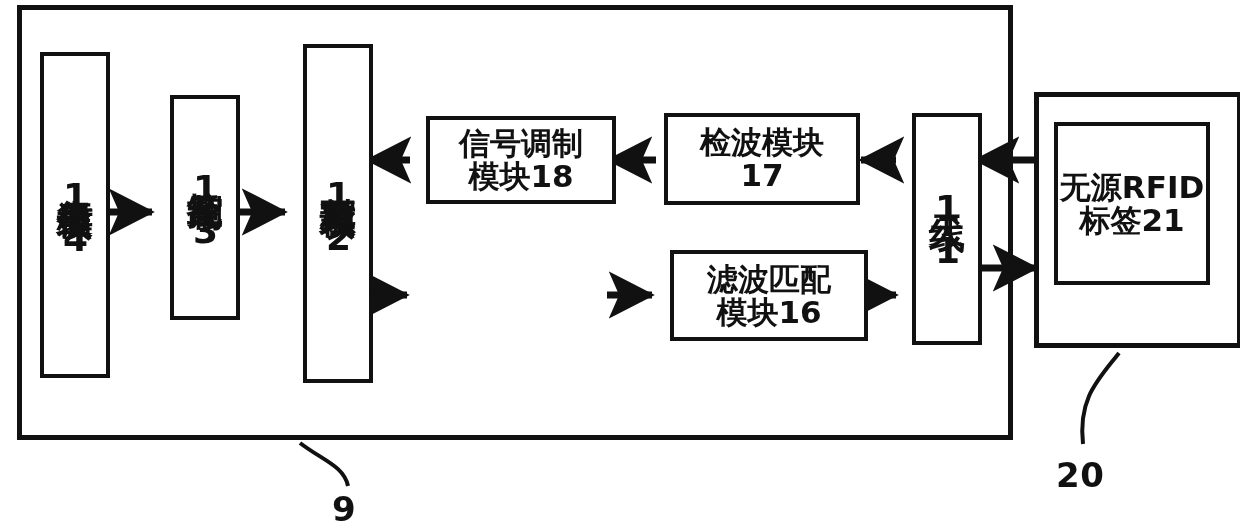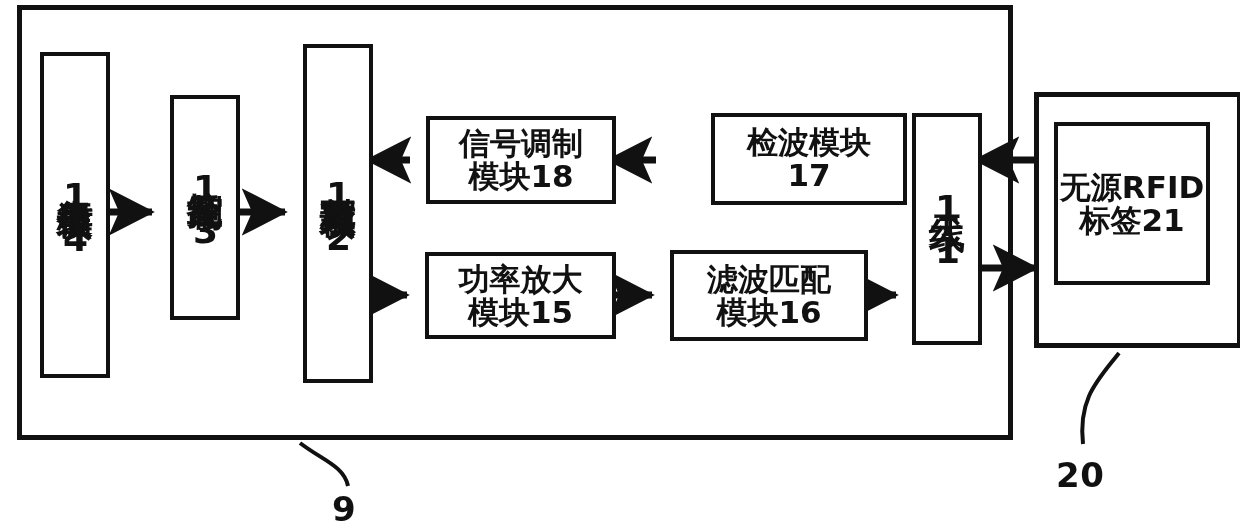--- a/index.html
+++ b/index.html
@@ -126,29 +126,25 @@
 
   <div class="box z1" style="left:291px; top:44px; width:70px; height:339px;">
     <span class="vtext" style="font-size:36px;">射频读写模块12</span>
   </div>
 
   <div class="box z1" style="left:414px; top:116px; width:190px; height:88px;">
     <span class="htext" style="font-size:31px;">信号调制
 模块18</span>
   </div>
 
-  <div class="box z1" style="left:699px; top:113px; width:196px; height:92px;">
+  <div class="box z1" style="left:652px; top:113px; width:196px; height:92px;">
     <span class="htext" style="font-size:31px;">检波模块
 17</span>
   </div>
 
-  <div class="box z1" style="left:413px; top:252px; width:191px; height:87px;">
-    <span class="htext" style="font-size:31px;">功率放大
-模块15</span>
-  </div>
 
   <div class="box z1" style="left:658px; top:250px; width:198px; height:91px;">
     <span class="htext" style="font-size:31px;">滤波匹配
 模块16</span>
   </div>
 
   <div class="box z1" style="left:900px; top:113px; width:70px; height:232px;">
     <span class="vtext" style="font-size:36px;">天线11</span>
   </div>
 

